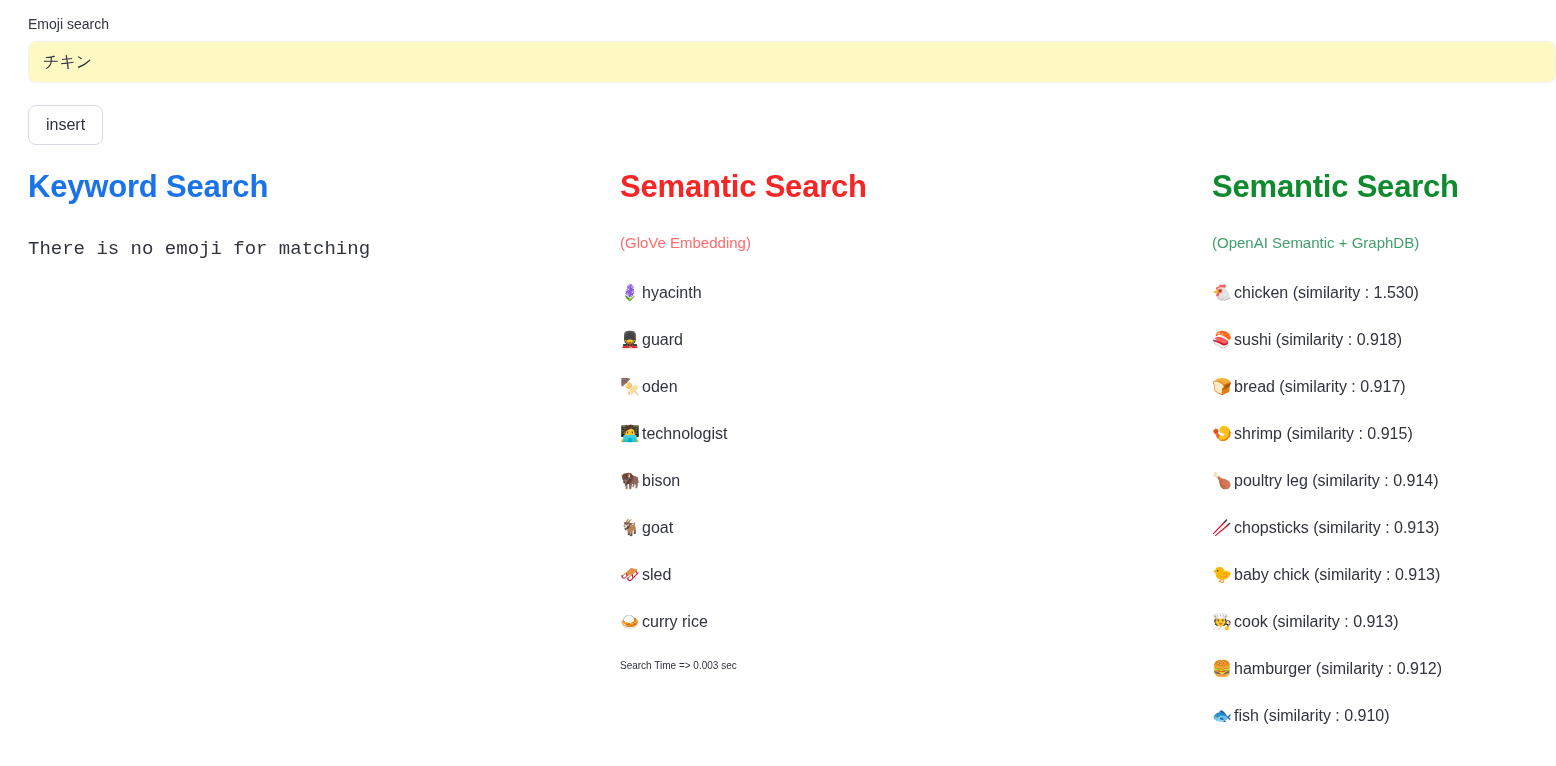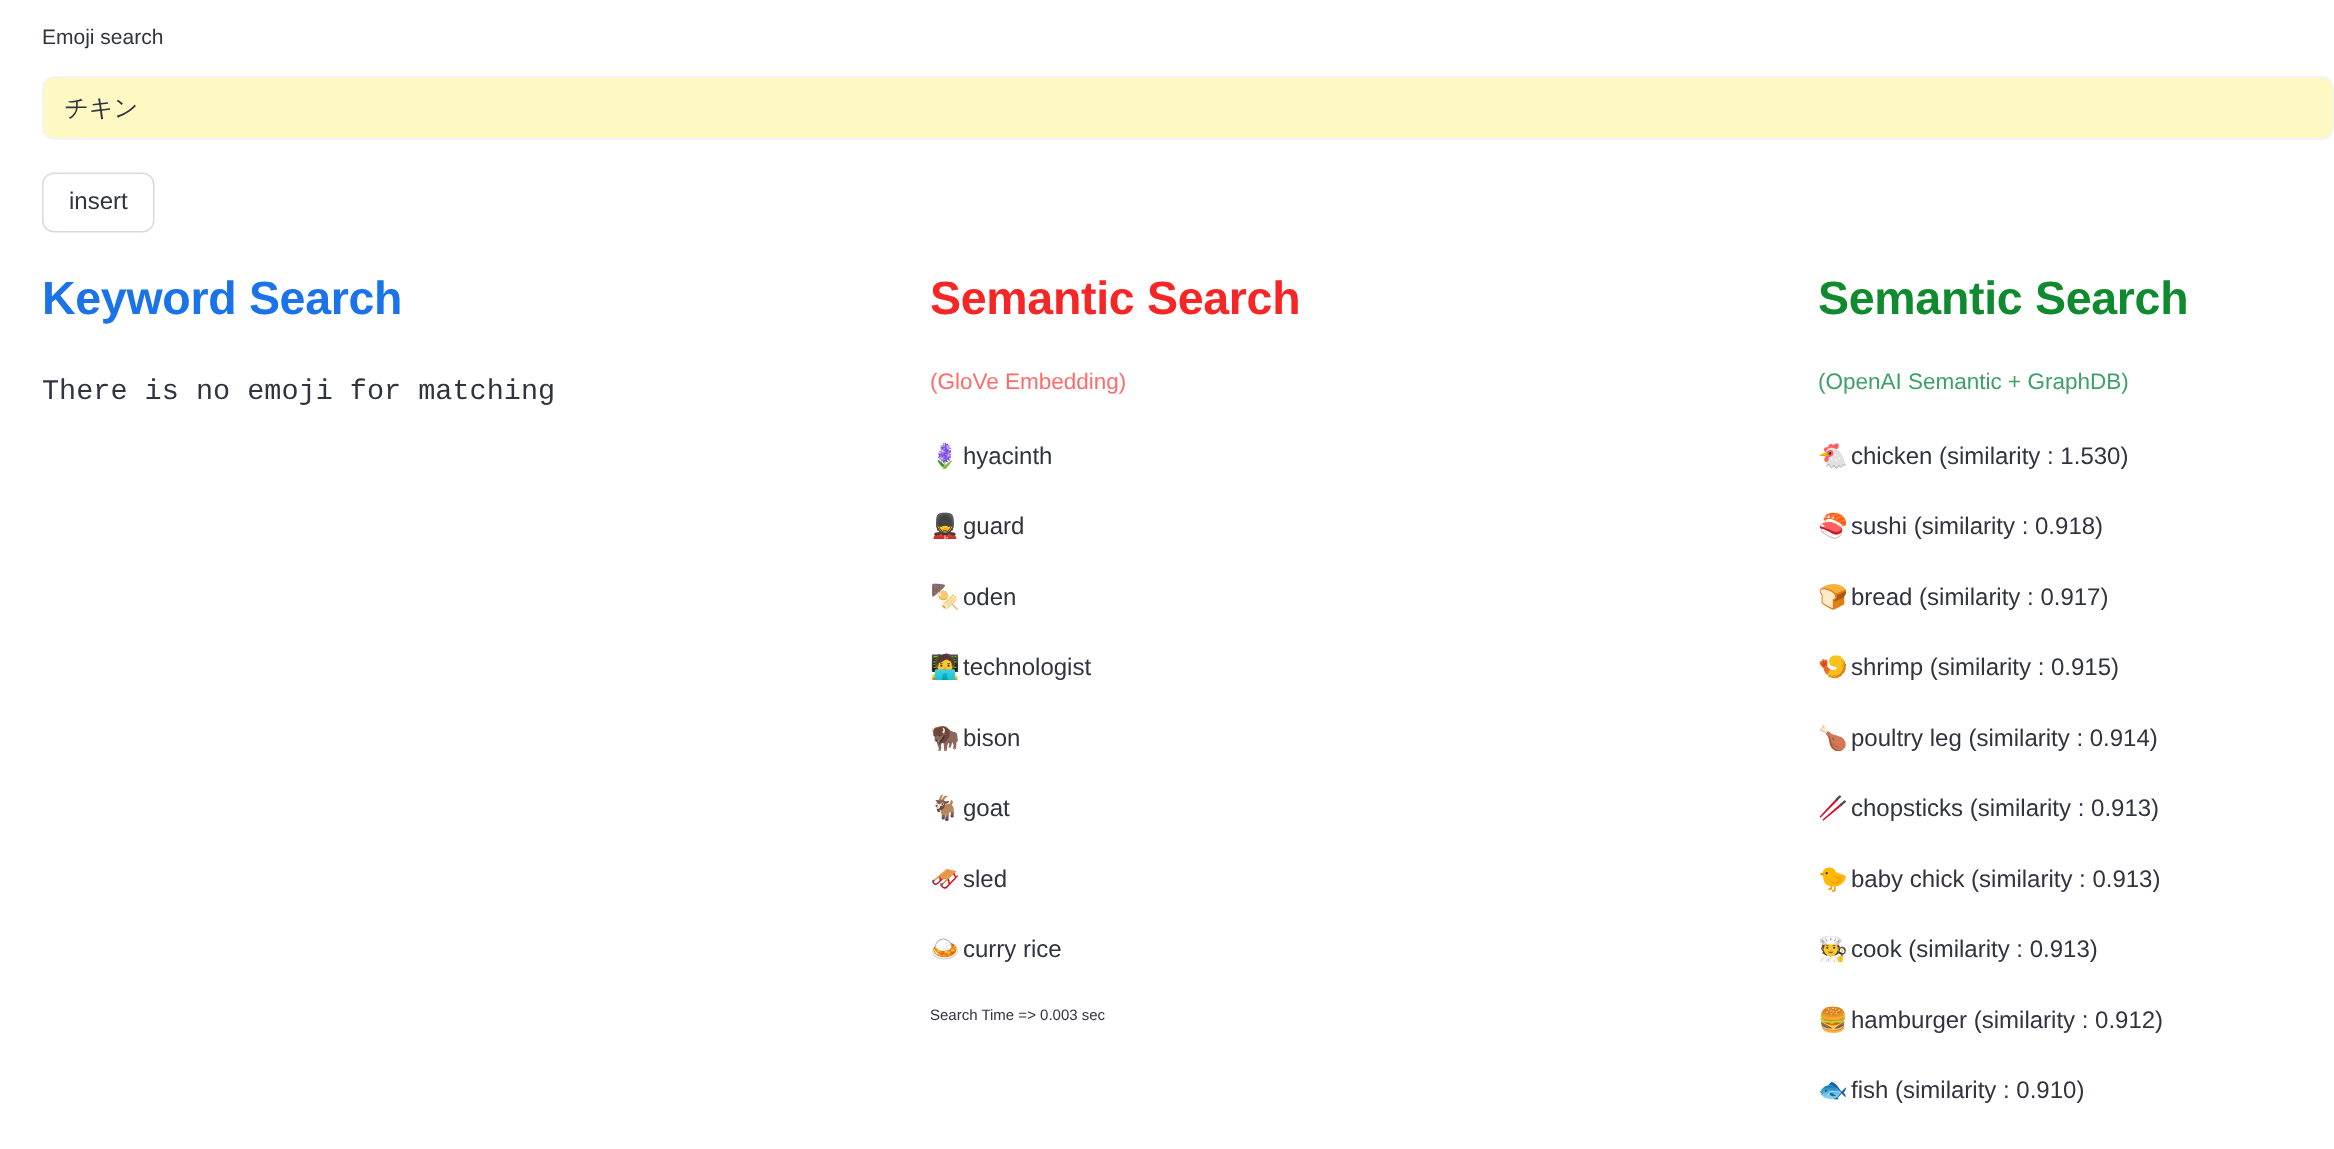--- a/index.html
+++ b/index.html
@@ -27,21 +27,21 @@
     left: 0;
     top: 0;
     width: 1556px;
     padding: 14px 0 0 28px;
   }
 
   .search-label {
     font-size: 14px;
     line-height: 1.5;
     color: #31333f;
-    margin: 0 0 16px 0;
+    margin: 0 0 6px 0;
     font-family: "Liberation Sans", sans-serif;
   }
 
   .search-input {
     display: block;
     width: 1528px;
     height: 42px;
     background: #fef9c3;
     border: 1px solid #f0f2f6;
     border-radius: 8px;
@@ -64,21 +64,21 @@
     font-family: "Liberation Sans", sans-serif;
     padding: 7px 17px;
     line-height: 1.5;
     cursor: pointer;
   }
 
   
   .columns {
     position: absolute;
     left: 0;
-    top: 180px;
+    top: 168px;
     width: 1556px;
     display: flex;
     align-items: flex-start;
   }
 
   .column {
     padding-left: 28px;
     padding-right: 10px;
   }
   .col-1 { width: 592px; }

